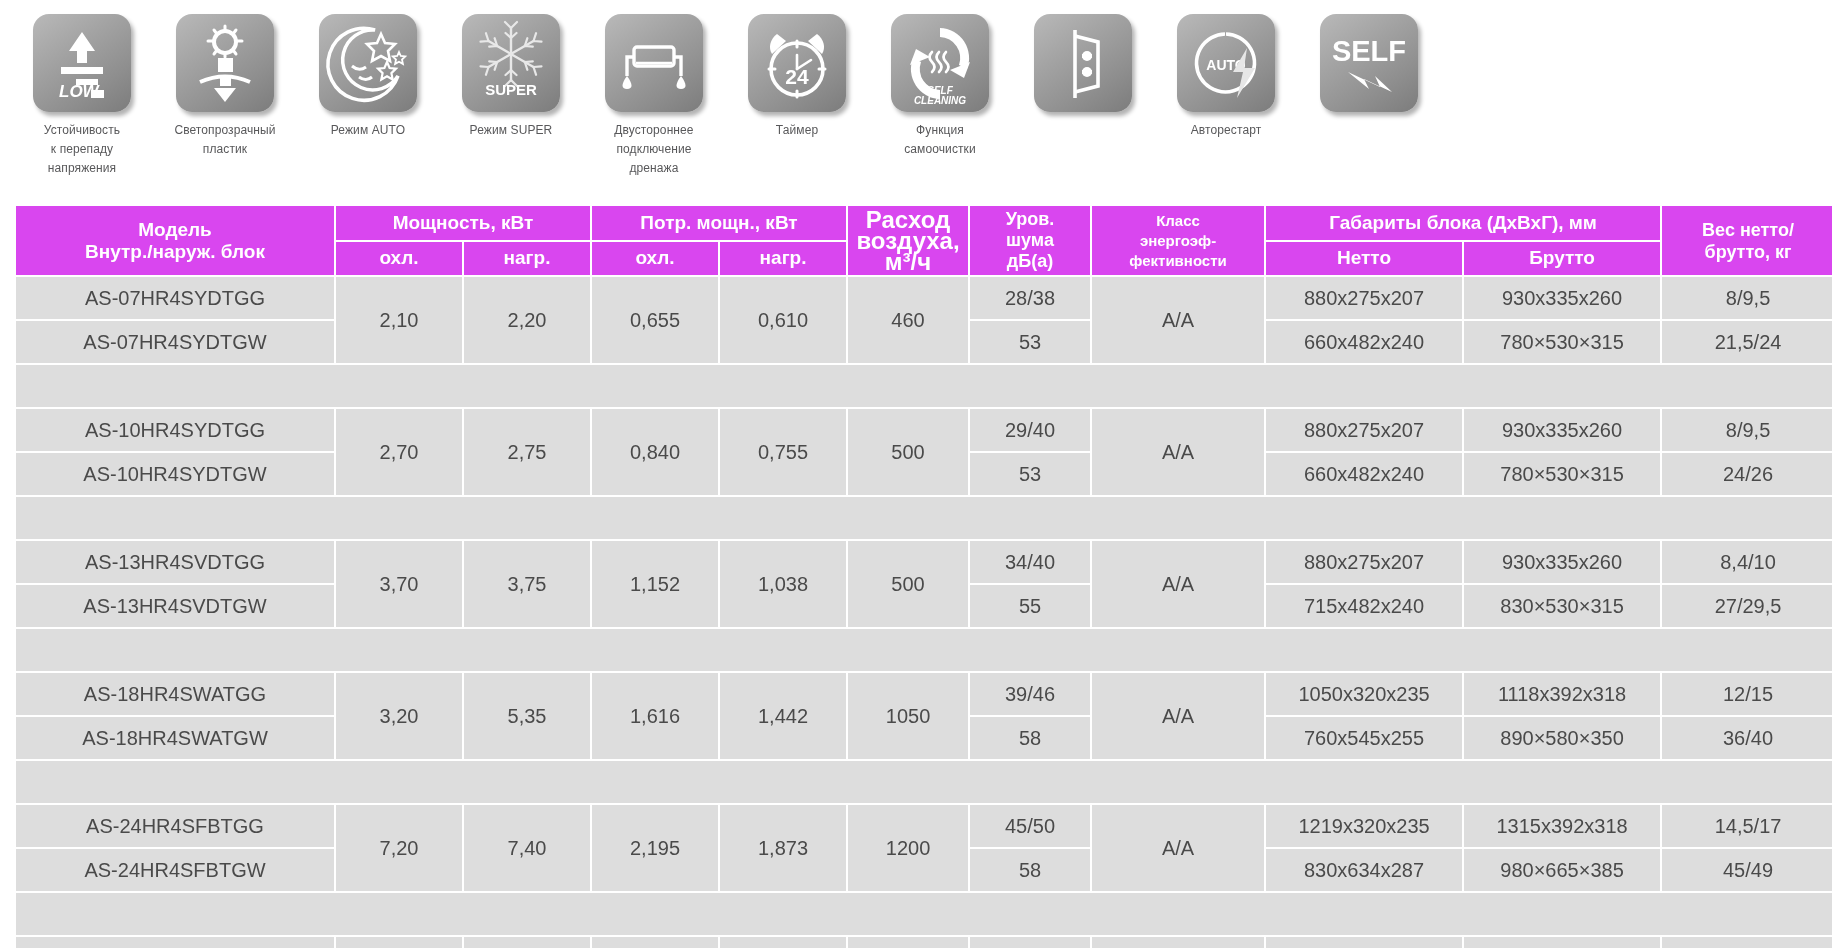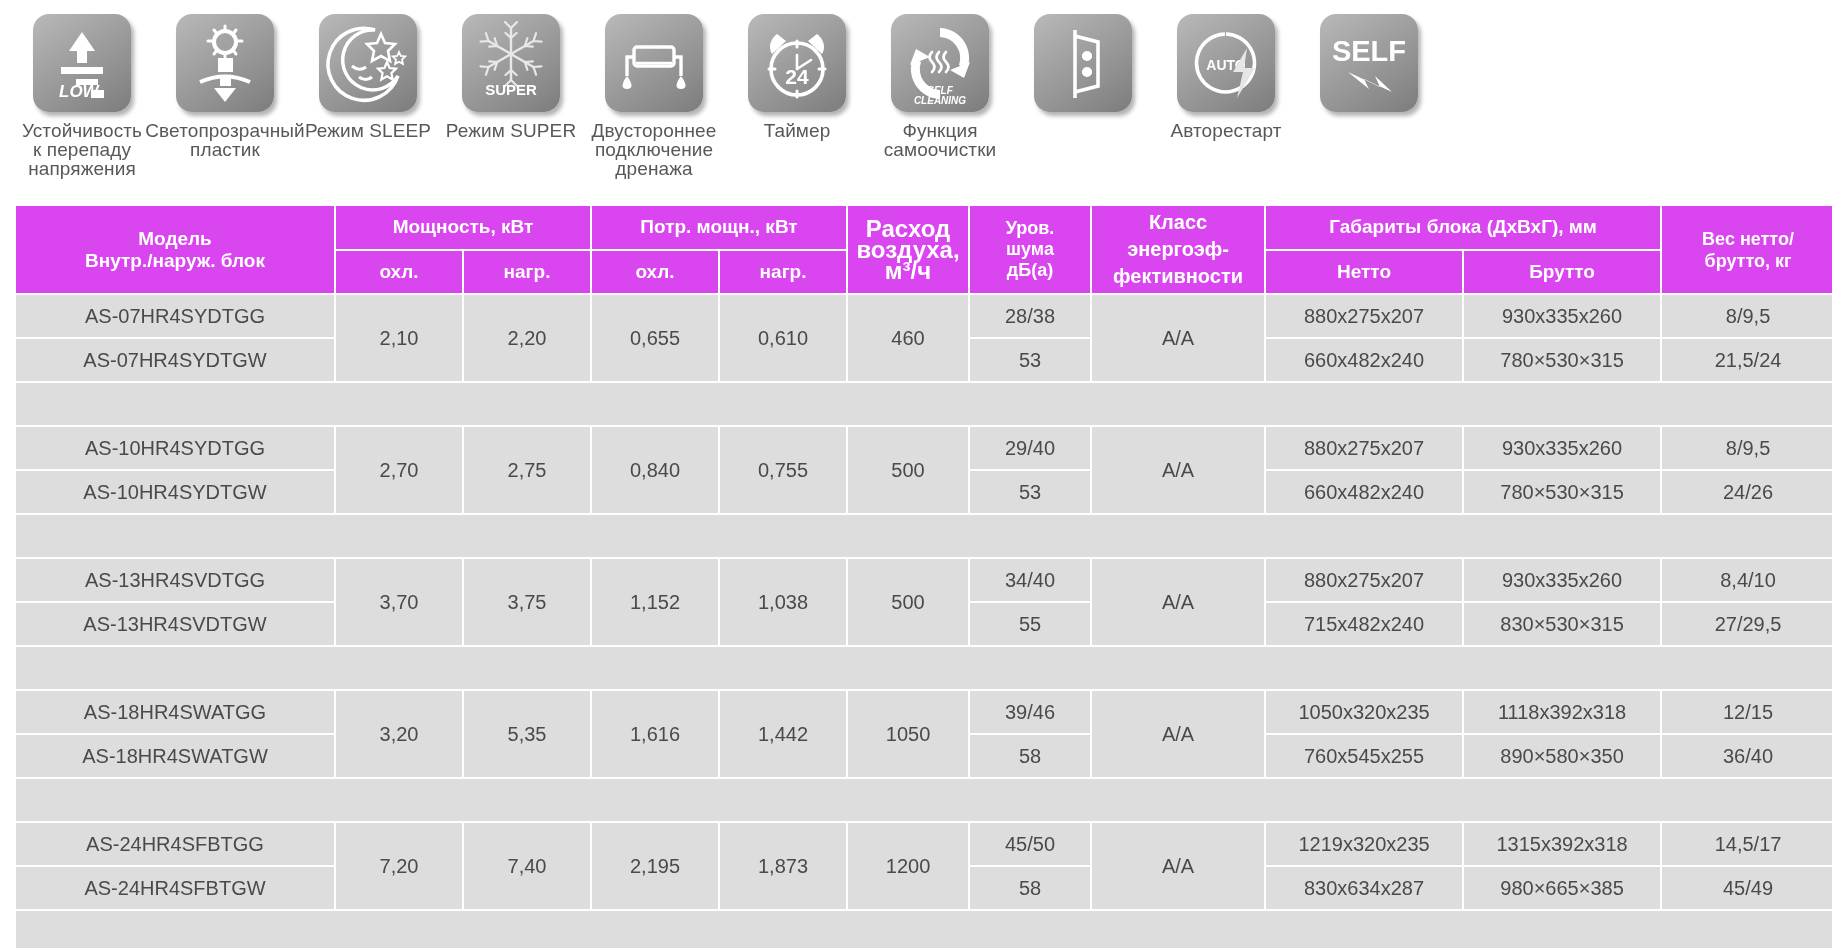--- a/index.html
+++ b/index.html
@@ -51,21 +51,21 @@
     position: relative;
     display: flex;
     align-items: center;
     justify-content: center;
     overflow: hidden;
   }
   .tile svg { display: block; }
 
   .flabel {
     margin-top: 9px;
-    font-size: 19px;
+    font-size: 12px;
     line-height: 19px;
     text-align: center;
     color: #58585a;
     letter-spacing: 0.1px;
     white-space: pre-line;
   }
 
   
   table.spec {
     border-collapse: separate;
@@ -175,21 +175,21 @@
           <g fill="none" stroke="#ffffff" stroke-width="3.5">
             <path d="M56 16 A36 36 0 1 0 79 62 A30 30 0 1 1 56 16 Z"></path>
             <path d="M33 52 q7 6 14 1" stroke-width="3"></path>
             <path d="M40 63 q7 5 13 0" stroke-width="3"></path>
             <path d="M62 20 l4 9 10 1 -7 7 2 10 -9 -5 -9 5 2 -10 -7 -7 10 -1 Z" stroke-width="2.6"></path>
             <path d="M68 48 l2.6 6 6.4 .6 -4.6 4.5 1.3 6.4 -5.7 -3.2 -5.7 3.2 1.3 -6.4 -4.6 -4.5 6.4 -.6 Z" stroke-width="2.2"></path>
             <path d="M80 38 l1.8 4 4.4 .4 -3.2 3.1 .9 4.4 -3.9 -2.2 -3.9 2.2 .9 -4.4 -3.2 -3.1 4.4 -.4 Z" stroke-width="1.8"></path>
           </g>
         </svg>
       </div>
-      <div class="flabel">Режим SLEEP</div>
+      <div class="flabel">Режим AUTO</div>
     </div>
 
     <div class="feature">
       <div class="tile">
         <svg width="98" height="98" viewBox="0 0 98 98">
           <g stroke="#e8e8e8" stroke-width="2.4" fill="none" stroke-linecap="round" transform="translate(49,40)">
             <g>
               <line x1="0" y1="-26" x2="0" y2="26"></line>
               <line x1="-22.5" y1="-13" x2="22.5" y2="13"></line>
               <line x1="-22.5" y1="13" x2="22.5" y2="-13"></line>
@@ -333,21 +333,21 @@
         <th class="model-head" rowspan="2" style="white-space:pre-line">Модель
 Внутр./наруж. блок</th>
         <th colspan="2">Мощность, кВт</th>
         <th colspan="2">Потр. мощн., кВт</th>
         <th rowspan="2" style="white-space:pre-line; font-size:24px; line-height:21px">Расход
 воздуха,
 м³/ч</th>
         <th rowspan="2" style="white-space:pre-line; font-size:18px; line-height:21px">Уров.
 шума
 дБ(а)</th>
-        <th rowspan="2" style="white-space:pre-line; font-size:20px; line-height:27px">Класс
+        <th rowspan="2" style="white-space:pre-line; font-size:15px; line-height:20px">Класс
 энергоэф-
 фективности</th>
         <th colspan="2">Габариты блока (ДхВхГ), мм</th>
         <th rowspan="2" style="white-space:pre-line; font-size:18px; line-height:22px">Вес нетто/
 брутто, кг</th>
       </tr>
       <tr>
         <th class="sub">охл.</th>
         <th class="sub">нагр.</th>
         <th class="sub">охл.</th>

